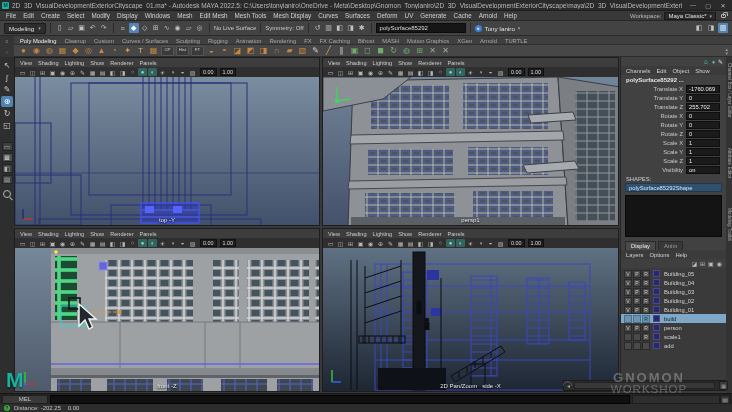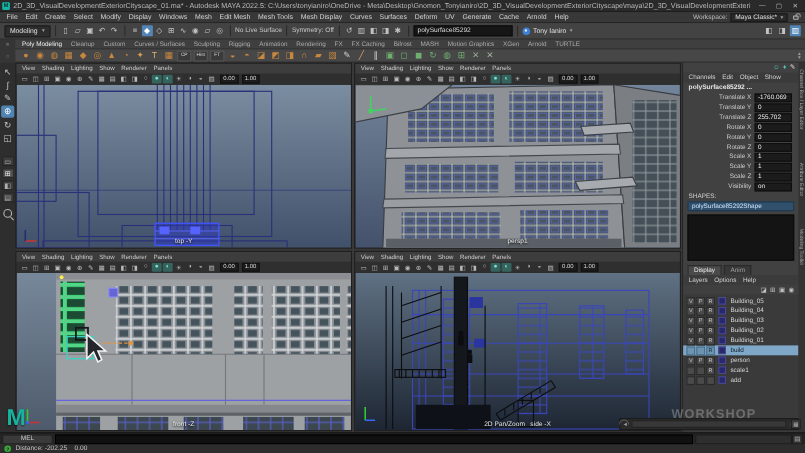--- a/index.html
+++ b/index.html
@@ -146,21 +146,21 @@
             display:flex;align-items:center;gap:4px;padding:0 4px;}
   .help-icon{width:6px;height:6px;border-radius:50%;background:#3da93d;color:#0c2a0c;font-size:4.6px;
             display:flex;align-items:center;justify-content:center;font-weight:bold;}
   .help-text{font-size:6px;color:#c6c6c6;white-space:pre;}
   
   .maya-logo{position:absolute;left:6px;top:369px;font-size:21px;font-weight:bold;color:#17b39f;
             line-height:21px;text-shadow:0 1px 2px rgba(0,0,0,.6);}
   .watermark{position:absolute;left:570px;top:372px;width:158px;text-align:center;opacity:.34;
             pointer-events:none;}
   .watermark .wm1{font-size:13px;font-weight:bold;letter-spacing:2px;color:#d8d8d8;line-height:12px;}
-  .watermark .wm2{font-size:11.5px;font-weight:bold;letter-spacing:1px;color:#d0d0d0;line-height:11px;}
+  .watermark .wm2{font-size:11.5px;font-weight:normal;letter-spacing:1px;color:#d0d0d0;line-height:11px;}
   .wm-swirl{position:absolute;left:-8px;top:6px;font-size:12px;color:#cfcfcf;}
 </style>
 </head>
 <body>
 
 <div class="app">
 
   <div class="titlebar">
     <div class="maya-file-icon">M</div>
     <div class="title-text">2D_3D_VisualDevelopmentExteriorCityscape_01.ma* - Autodesk MAYA 2022.5: C:\Users\tonyianiro\OneDrive - Meta\Desktop\Gnomon_Tonyianiro\2D_3D_VisualDevelopmentExteriorCityscape\maya\2D_3D_VisualDevelopmentExteriorCityscape_01.ma --- polySurface85292...</div>
@@ -863,20 +863,21 @@
 
   <div class="scroll-strip">
     <span class="scroll-arrow">◄</span>
     <div class="scroll-track"></div>
     <span class="scroll-arrow">►</span>
   </div>
   <div class="scroll-btn">▦</div>
 
   <div class="watermark">
     <span class="wm-swirl">◠</span>
+    <div class="wm1">GNOMON</div>
     <div class="wm2">WORKSHOP</div>
   </div>
 
   <div class="maya-logo">M</div>
 
   <div class="melbar">
     <div class="mel-tab">MEL</div>
     <div class="mel-input"></div>
     <div class="mel-result"></div>
     <div class="mel-editor-btn">▤</div>

